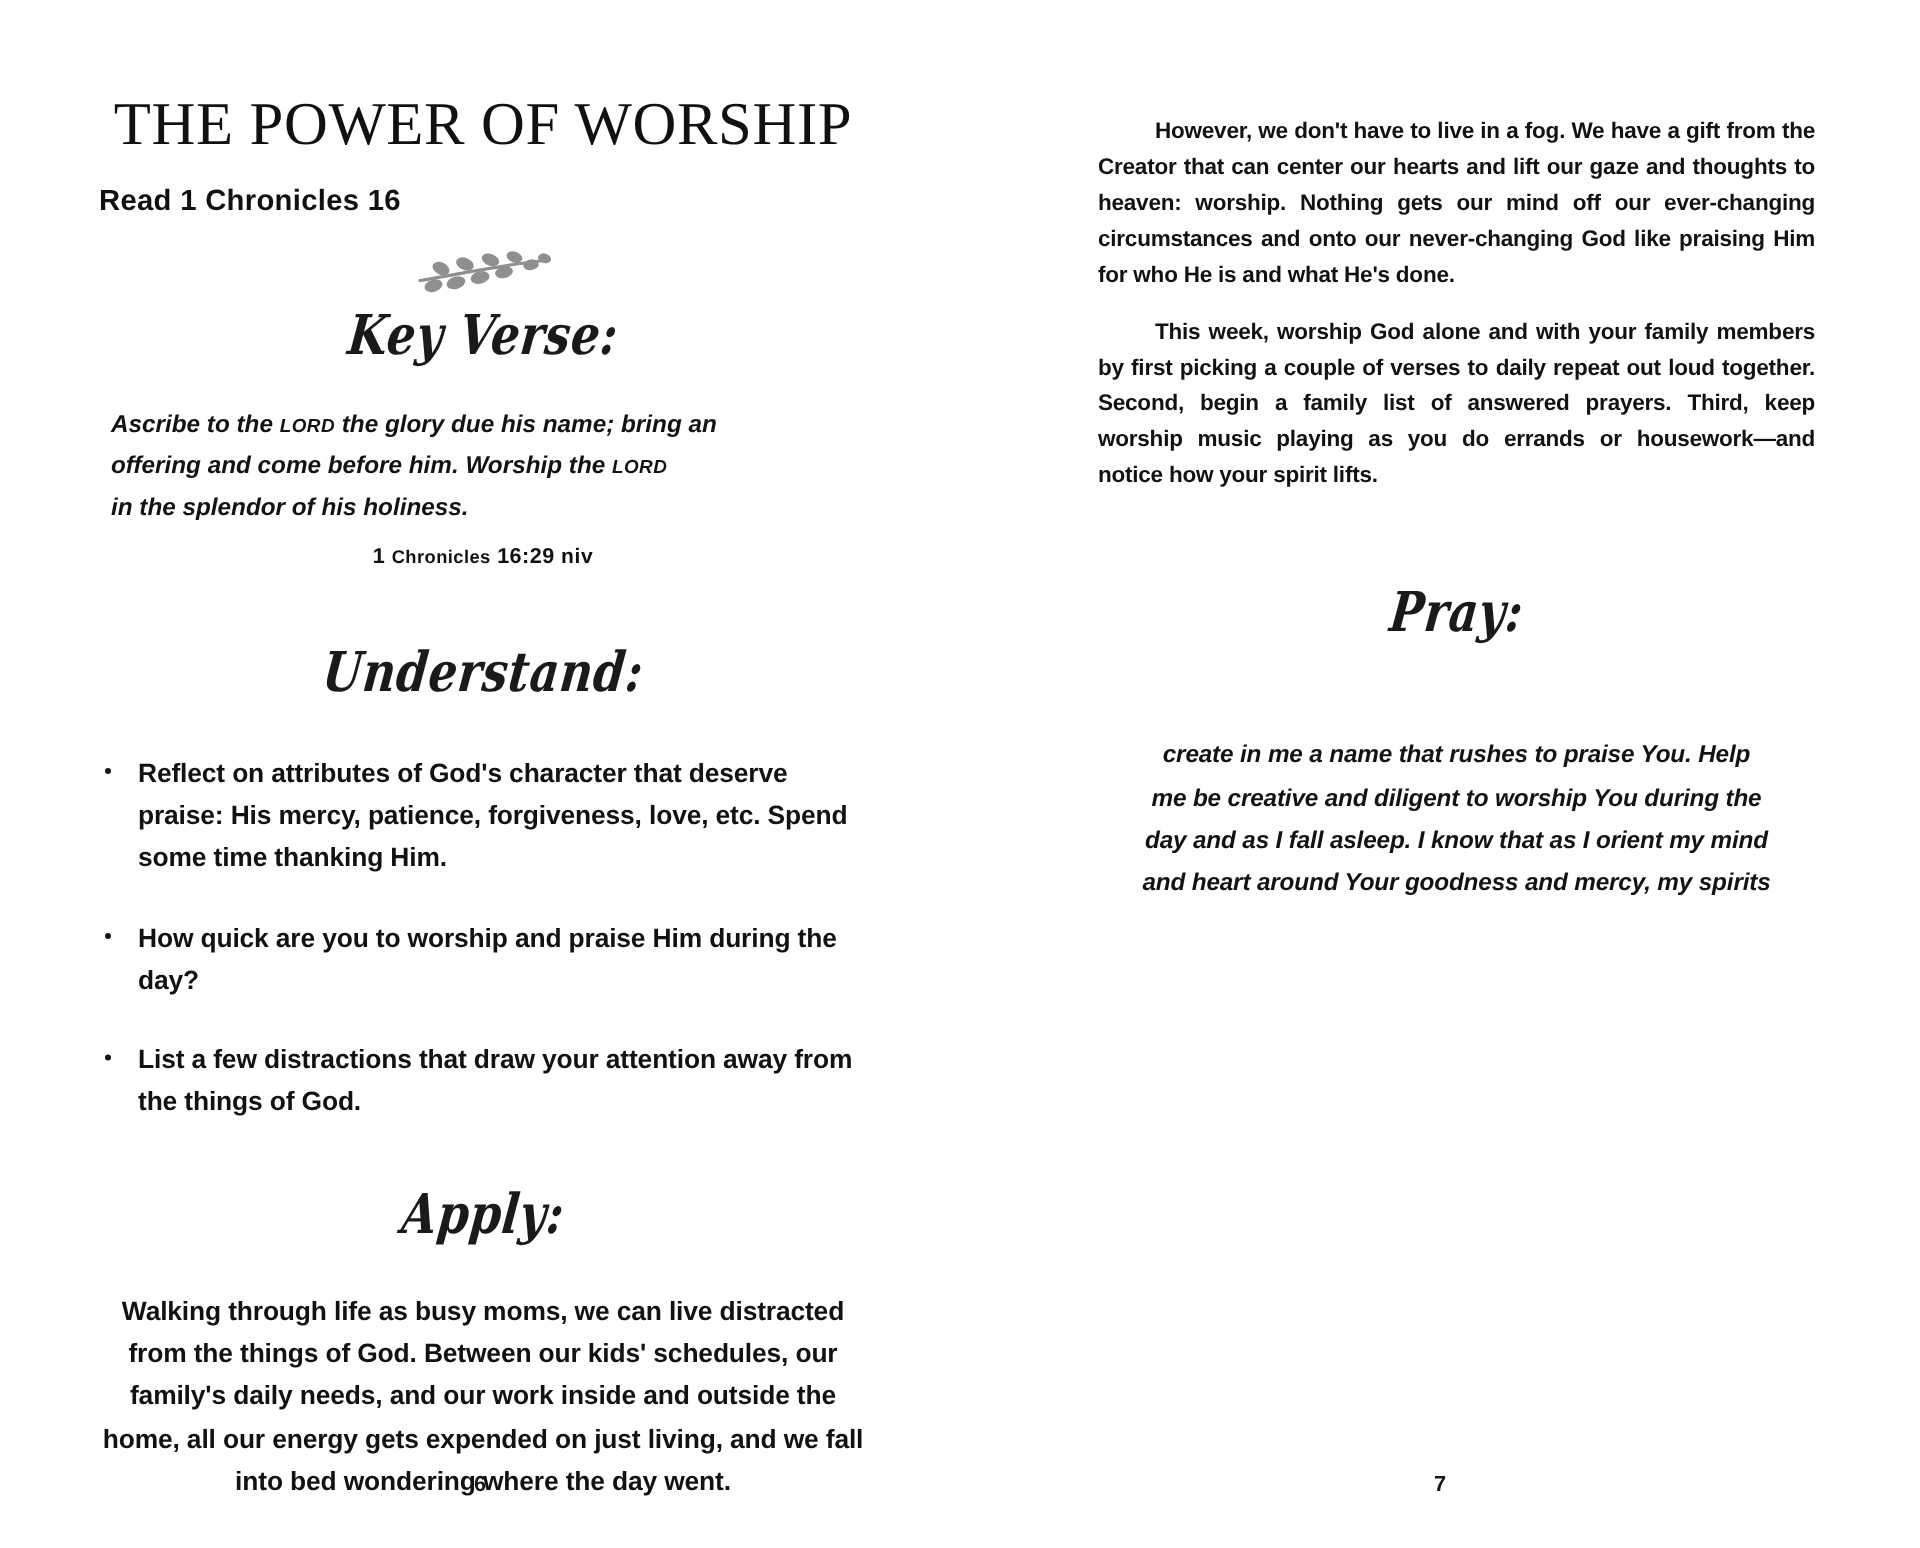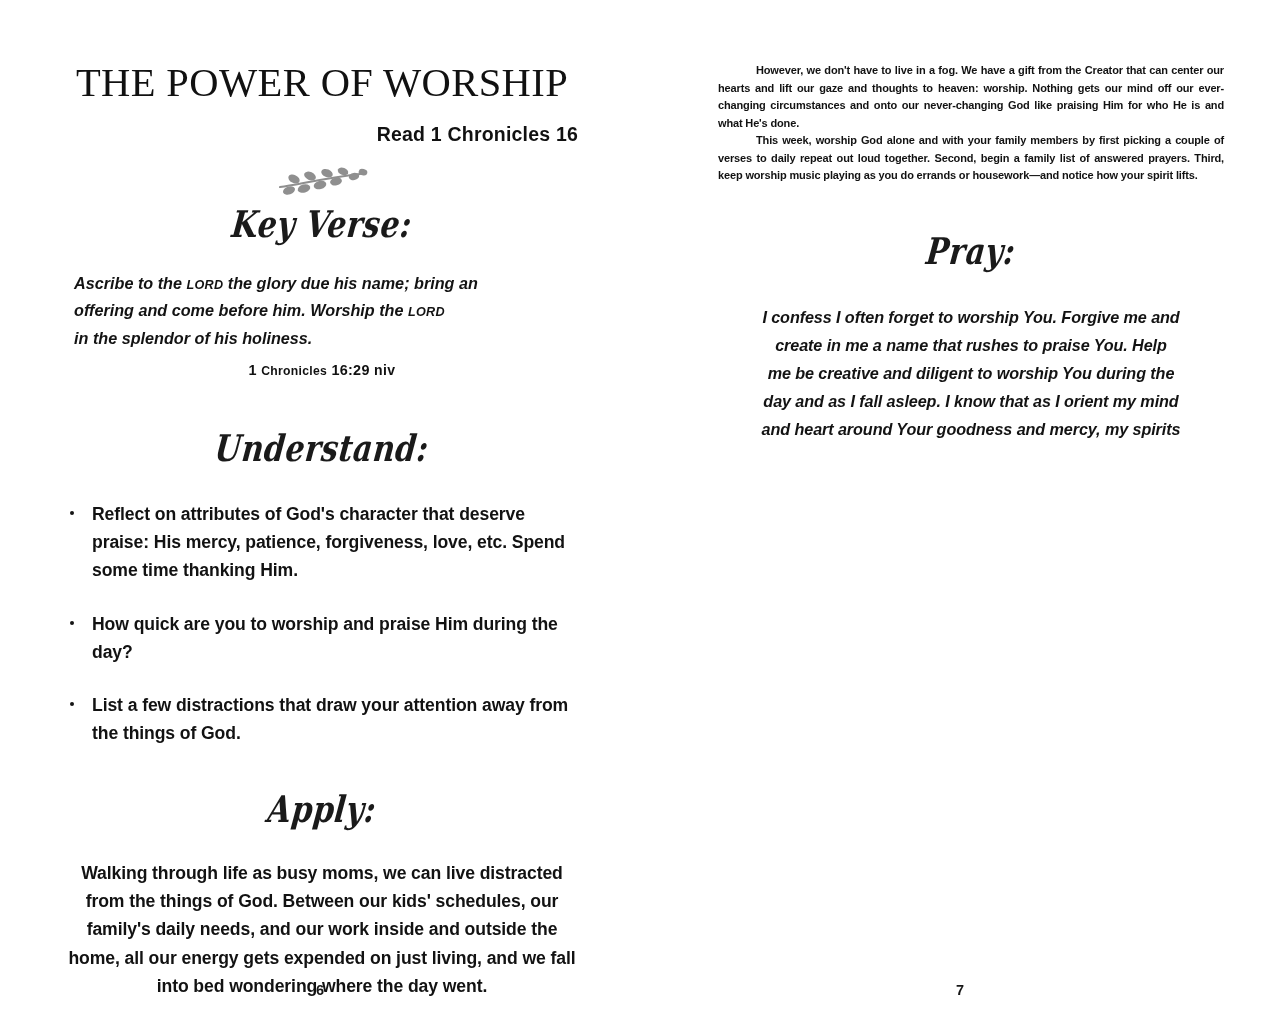--- a/index.html
+++ b/index.html
@@ -50,21 +50,21 @@
     line-height: 1.05;
     text-align: center;
     color: #111;
     white-space: nowrap;
     margin: 0 0 18px 0;
     font-weight: 400;
     transform: scaleX(1.0);
   }
 
   .read-line {
-    text-align: right;
+    text-align: left;
     font-size: 19.5px;
     font-weight: 700;
     letter-spacing: 0.2px;
     color: #111;
     margin: 0 0 16px 0;
     font-family: "Liberation Sans", sans-serif;
   }
 
   
   .ornament {
@@ -154,25 +154,25 @@
     font-weight: 600;
     line-height: 1.60;
     color: #121212;
     margin: 0;
     letter-spacing: -0.1px;
     text-align: center;
   }
 
   
   .para {
-    font-size: 11px;
+    font-size: 15px;
     font-weight: 600;
     line-height: 1.595;
     color: #121212;
-    margin: 0;
+    margin: 14px;
     text-align: justify;
     text-indent: 38px;
     letter-spacing: -0.15px;
     -webkit-hyphens: none;
     hyphens: none;
   }
   .para + .para { margin-top: 0; }
 
   
   .pray-body {
@@ -284,21 +284,21 @@
 
       <p class="para">However, we don't have to live in a fog. We have a gift from the Creator that can center our hearts and lift our gaze and thoughts to heaven: worship. Nothing gets our mind off our ever-changing circumstances and onto our never-changing God like praising Him for who He is and what He's done.</p>
 
       <p class="para">This week, worship God alone and with your family members by first picking a couple of verses to daily repeat out loud together. Second, begin a family list of answered prayers. Third, keep worship music playing as you do errands or housework—and notice how your spirit lifts.</p>
 
       <div class="spacer-36" style="height:52px"></div>
 
       <div class="script-head script-pray">Pray:</div>
 
       <div class="pray-body">
-        <span>I confess I often forget to worship You. Forgive me and</span><br>
+        <br>
         <span>create in me a name that rushes to praise You. Help</span><br>
         <span>me be creative and diligent to worship You during the</span><br>
         <span>day and as I fall asleep. I know that as I orient my mind</span><br>
         <span>and heart around Your goodness and mercy, my spirits</span><br>
       </div>
 
     </div>
 
     <div class="folio">7</div>
   </div>

